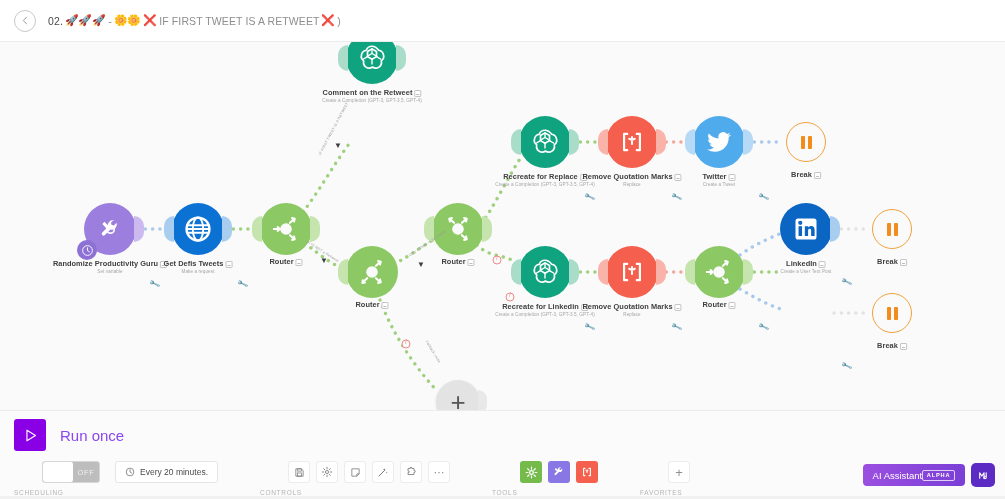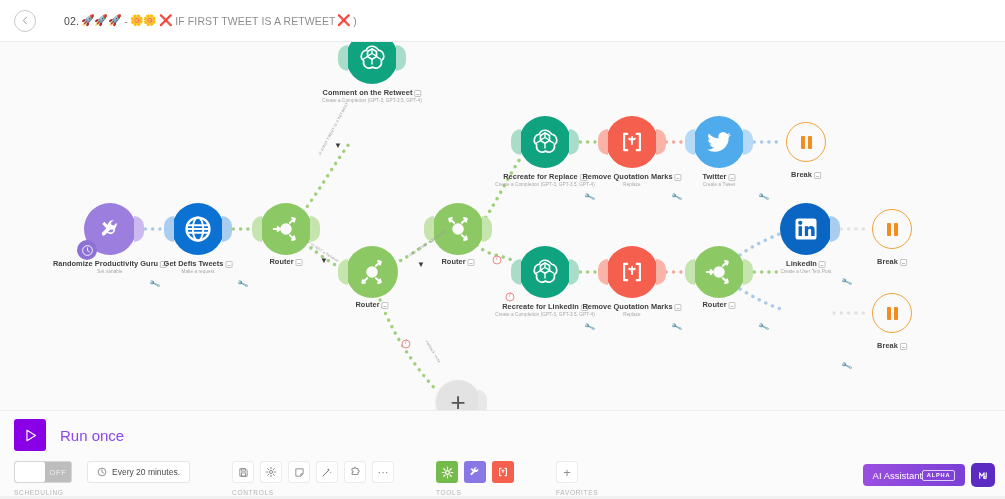--- a/index.html
+++ b/index.html
@@ -20,21 +20,21 @@
   }
   .back-btn {
     width:22px; height:22px; border-radius:50%; border:1.3px solid #c9c9c9;
     display:flex; align-items:center; justify-content:center;
     color:#9a9a9a; font-size:11px; flex:0 0 auto; cursor:pointer;
   }
   .title-line {
     margin-left:12px; font-size:10.5px; color:#5c5c5c;
     white-space:nowrap; letter-spacing:.1px; display:flex; align-items:center; gap:2px;
   }
-  .title-line .num { color:#4a4a4a;margin-left:16px; }
+  .title-line .num { color:#4a4a4a; }
   .title-line .muted { color:#8d8d8d; }
   .emj { font-size:11px; }
 
   
   #canvas {
     position:absolute; top:42px; left:0; width:1005px; height:368px;
     background:#fafafa; overflow:hidden;
   }
   #wires { position:absolute; inset:0; width:1005px; height:368px; }
 
@@ -120,21 +120,21 @@
   #runrow { position:absolute; left:14px; top:8px; display:flex; align-items:center; }
   .run-btn {
     width:32px; height:32px; background:#8a00e6; border-radius:3px;
     display:flex; align-items:center; justify-content:center; cursor:pointer;
   }
   .run-btn svg { display:block; }
   .run-label { margin-left:14px; font-size:15px; color:#8a46f0; }
 
   #toolrow { position:absolute; left:14px; top:50px; display:flex; align-items:flex-start; }
   .grp { display:flex; flex-direction:column; }
-  .grp-row { display:flex; align-items:center; gap:6px; }
+  .grp-row { display:flex; align-items:center; gap:6px;margin-left:28px; }
   .grp-cap { font-size:6.5px; color:#b4b4b4; letter-spacing:.7px; margin-top:6px; }
 
   .toggle {
     width:58px; height:22px; border-radius:3px; background:#bdbdbd;
     display:flex; align-items:center; cursor:pointer; overflow:hidden;
     border:1px solid #d6d6d6;
   }
   .toggle .knob { width:30px; height:20px; background:#fff; border-radius:2px; }
   .toggle .off { flex:1; text-align:center; font-size:7.5px; color:#f0f0f0; letter-spacing:.6px; }
 

